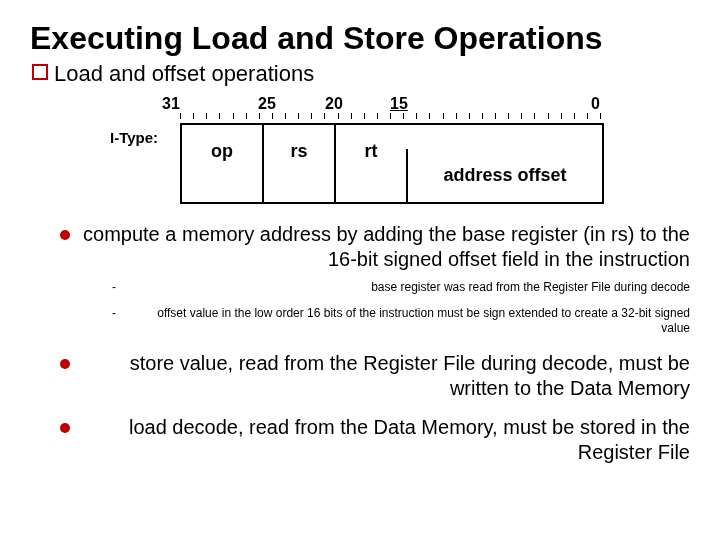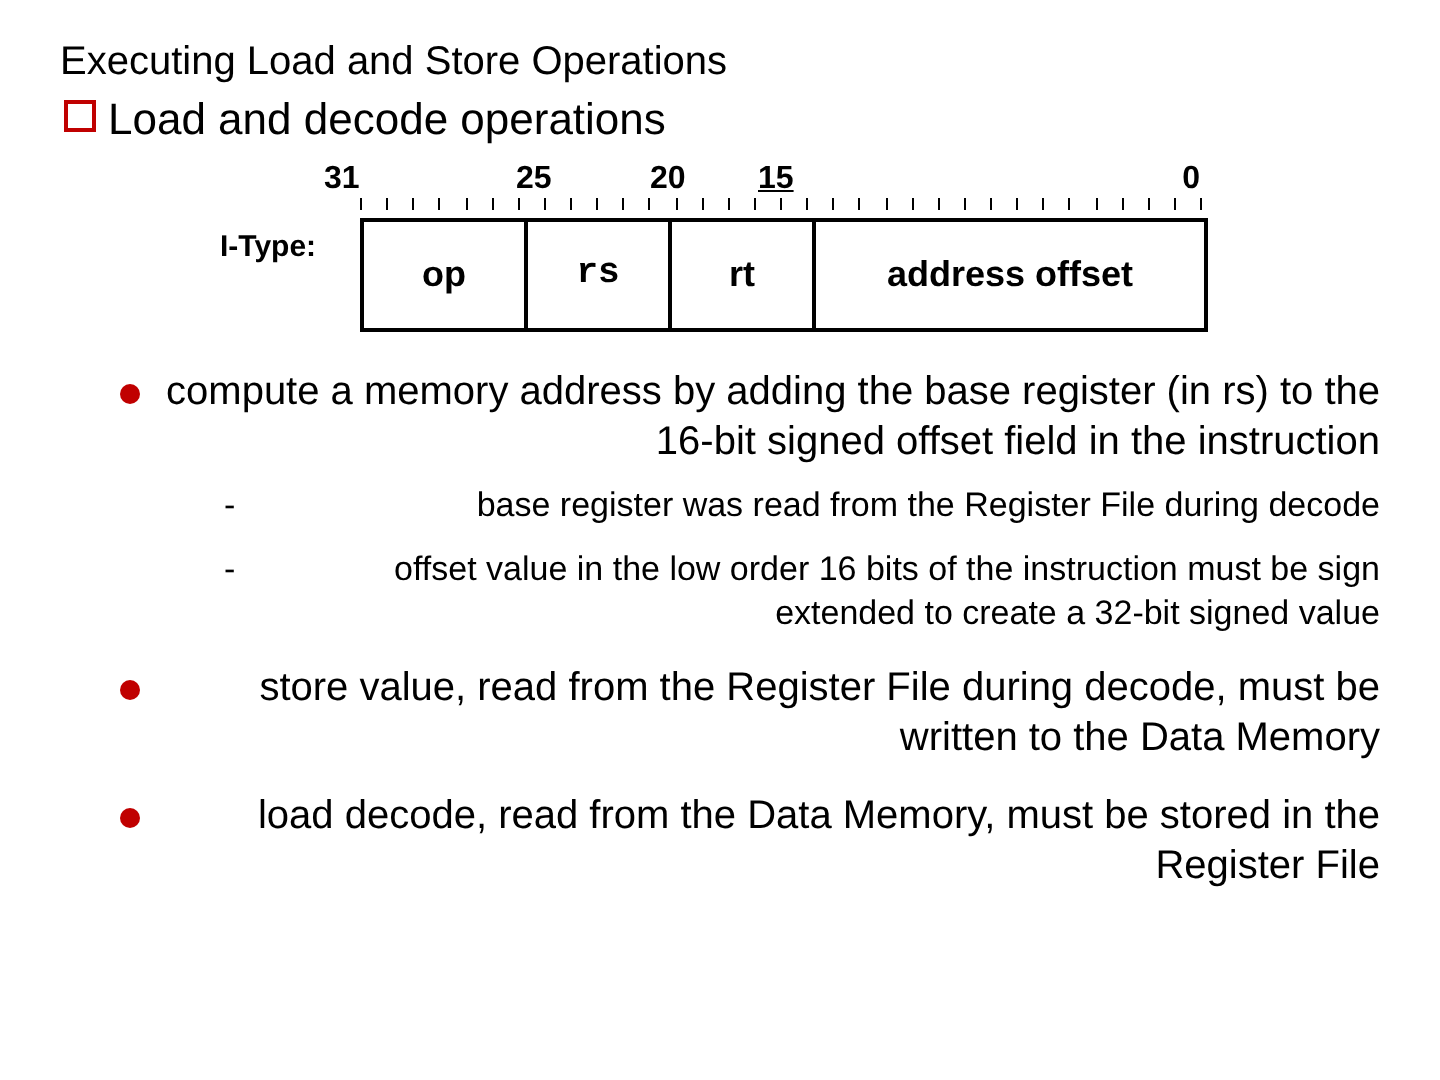--- a/index.html
+++ b/index.html
@@ -10,22 +10,22 @@
     background: #fff;
     font-family: Arial, Helvetica, sans-serif;
     color: #000;
     overflow: hidden;
   }
   .slide {
     padding: 20px 30px 0 30px;
     box-sizing: border-box;
   }
   h1 {
-    font-size: 20px;
-    font-weight: normal;
+    font-size: 32px;
+    font-weight: bold;
     margin: 0 0 4px 0;
   }
   .l1 {
     font-size: 22px;
     margin: 0 0 8px 2px;
   }
   .square-bullet {
     display: inline-block;
     width: 12px;
     height: 12px;
@@ -42,21 +42,21 @@
   .bit-row {
     position: relative;
     height: 18px;
     font-size: 16px;
     font-weight: bold;
   }
   .bit-row span { position: absolute; top: 0; }
   .n31 { left: 12px; }
   .n25 { left: 108px; }
   .n20 { left: 175px; }
-  .n15 { left: 229px; text-decoration: underline; }
+  .n15 { left: 240px; text-decoration: underline; }
   .n0  { right: 0; }
   .ticks {
     position: relative;
     height: 10px;
     margin-left: 30px;
     width: 420px;
   }
   .tick {
     position: absolute;
     top: 0;
@@ -71,23 +71,23 @@
     border: 2px solid #000;
     font-size: 18px;
     font-weight: bold;
     text-align: center;
   }
   .fields div {
     padding: 16px 0;
   }
   .fields div + div { border-left: 2px solid #000; }
   .f-op   { flex: 0 0 80px; }
-  .f-rs   { flex: 0 0 70px; font-family: Liberation Mono, monospace; }
+  .f-rs   { flex: 0 0 70px; }
   .f-rt   { flex: 0 0 70px; }
-  .f-off  { flex: 1 1 auto; }
+  .f-off  { flex: 1 1 auto; margin-top: 24px; }
   .itype-label {
     position: absolute;
     left: -40px;
     top: 34px;
     font-size: 15px;
     font-weight: bold;
   }
   
   ul.dots {
     list-style: none;
@@ -113,40 +113,40 @@
     border-radius: 50%;
   }
   ul.dashes {
     list-style: none;
     padding: 0 0 0 30px;
     margin: 8px 0 0 0;
   }
   ul.dashes > li {
     position: relative;
     padding-left: 14px;
-    font-size: 17px;
+    font-size: 12px;
     line-height: 1.3;
     margin-bottom: 10px;
   }
   ul.dashes > li::before {
     content: "-";
     position: absolute;
     left: 0;
     top: 0;
   }
 </style>
 </head>
 <body>
 
 <div class="slide">
 
   <h1>Executing Load and Store Operations</h1>
 
   <div class="l1">
-    <span class="square-bullet"></span><span>Load and decode operations</span>
+    <span class="square-bullet"></span><span>Load and offset operations</span>
   </div>
 
   <div class="fmt-wrap">
     <span class="itype-label">I-Type:</span>
     <div class="bit-row">
       <span class="n31">31</span>
       <span class="n25">25</span>
       <span class="n20">20</span>
       <span class="n15">15</span>
       <span class="n0">0</span>

